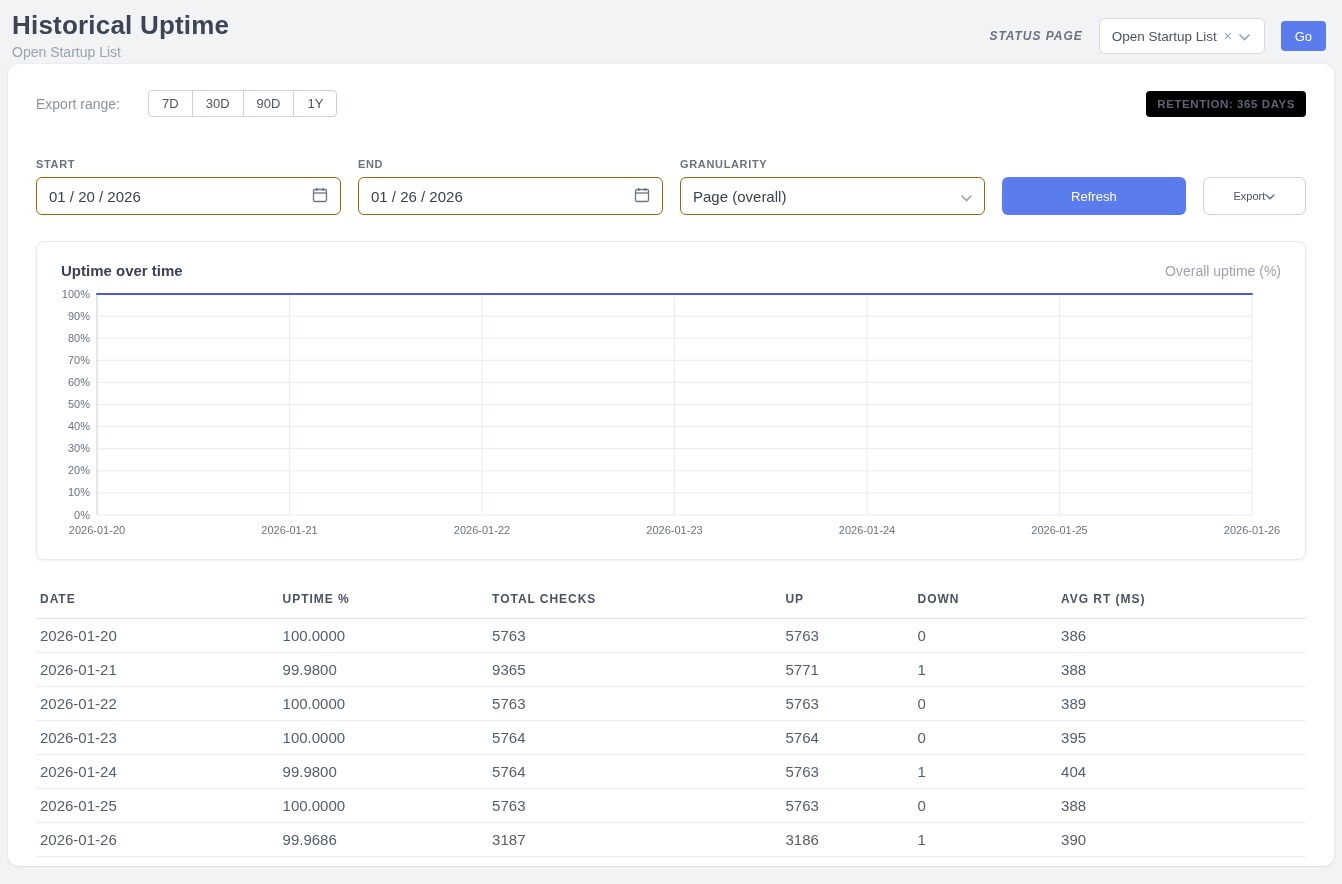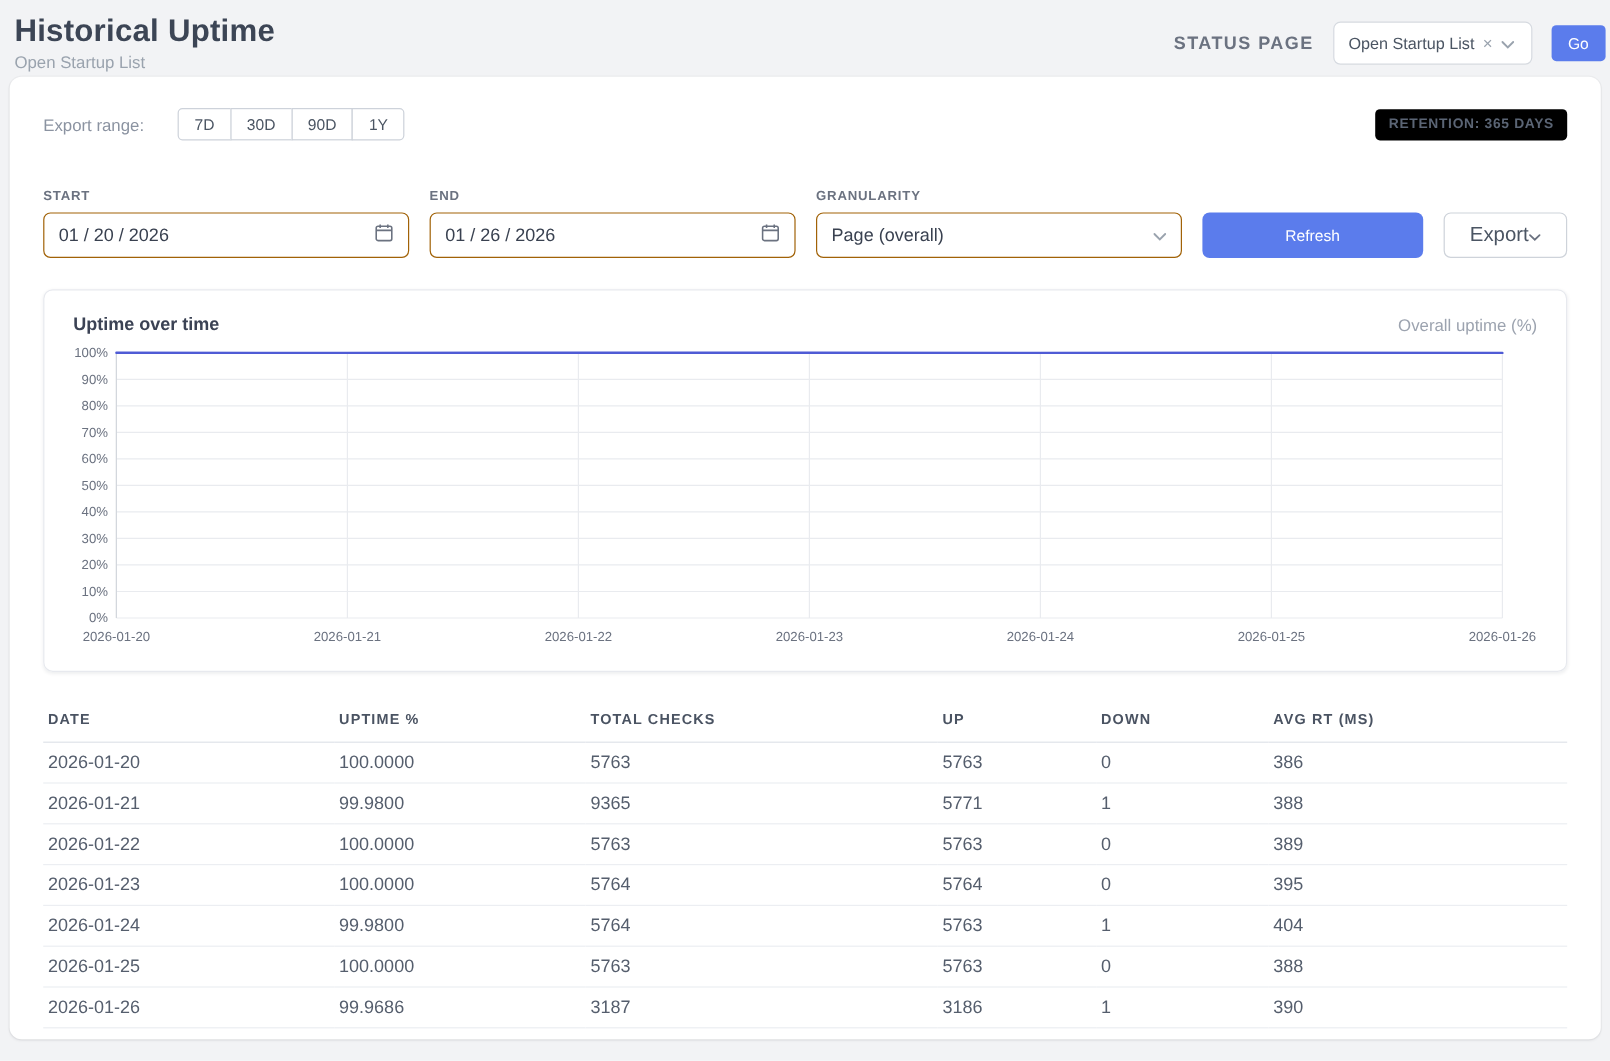--- a/index.html
+++ b/index.html
@@ -7,28 +7,28 @@
   body {
     width: 1342px; height: 884px; overflow: hidden;
     background: #f2f3f5;
     font-family: "Liberation Sans", sans-serif;
     color: #3c4555;
   }
 
   
   .page-header {
     display: flex; justify-content: space-between; align-items: flex-start;
-    padding: 10px 4px 0 12px; height: 62px;
+    padding: 10px 16px 0 12px; height: 62px;
   }
   .page-title { font-size: 26px; font-weight: 700; color: #3c4555; letter-spacing: .2px; }
   .page-subtitle { font-size: 14px; color: #9aa3ae; margin-top: 3px; }
   .header-right { display: flex; align-items: center; gap: 16px; margin-top: 8px; }
   .status-page-label {
-    font-size: 15px; font-weight: 700; letter-spacing: .08em;
-    color: #6b7280; text-transform: uppercase;
+    font-size: 12px; font-weight: 700; letter-spacing: .08em;
+    color: #6b7280; text-transform: uppercase; font-style: italic;
   }
   .status-select {
     display: flex; align-items: center; gap: 7px;
     background: #fff; border: 1px solid #d6dae0; border-radius: 6px;
     height: 36px; padding: 0 10px 0 12px; min-width: 166px;
     font-size: 13.5px; color: #4b5563; cursor: pointer;
   }
   .status-select .clear-x { color: #9aa3ae; font-size: 14px; line-height: 1; }
   .go-button {
     background: var(--accent); color: #fff; border: none; border-radius: 4px;
@@ -75,21 +75,21 @@
     border: 1px solid #a16207; border-radius: 6px; padding: 0 12px;
     font-size: 15px; color: #394150; cursor: pointer;
   }
   .input-box svg { flex: 0 0 auto; }
   .refresh-button {
     width: 191px; height: 38px; background: var(--accent); color: #fff;
     border: none; border-radius: 6px; font-size: 13px; font-family: inherit; cursor: pointer; margin-top: 38px;
   }
   .export-button {
     width: 107px; height: 38px; background: #fff; color: #4b5563;
-    border: 1px solid #ced3da; border-radius: 6px; font-size: 17px; font-family: inherit;
+    border: 1px solid #ced3da; border-radius: 6px; font-size: 11px; font-family: inherit;
     display: flex; align-items: center; justify-content: center; gap: 0; cursor: pointer;
   }
 
   
   .chart-card {
     margin-top: 26px; border: 1px solid #e7e9ee; border-radius: 8px;
     box-shadow: 0 1px 3px rgba(16,24,40,.07);
     padding: 20px 24px 14px 24px;
   }
   .chart-head { display: flex; justify-content: space-between; align-items: center; margin-bottom: 8px; }

